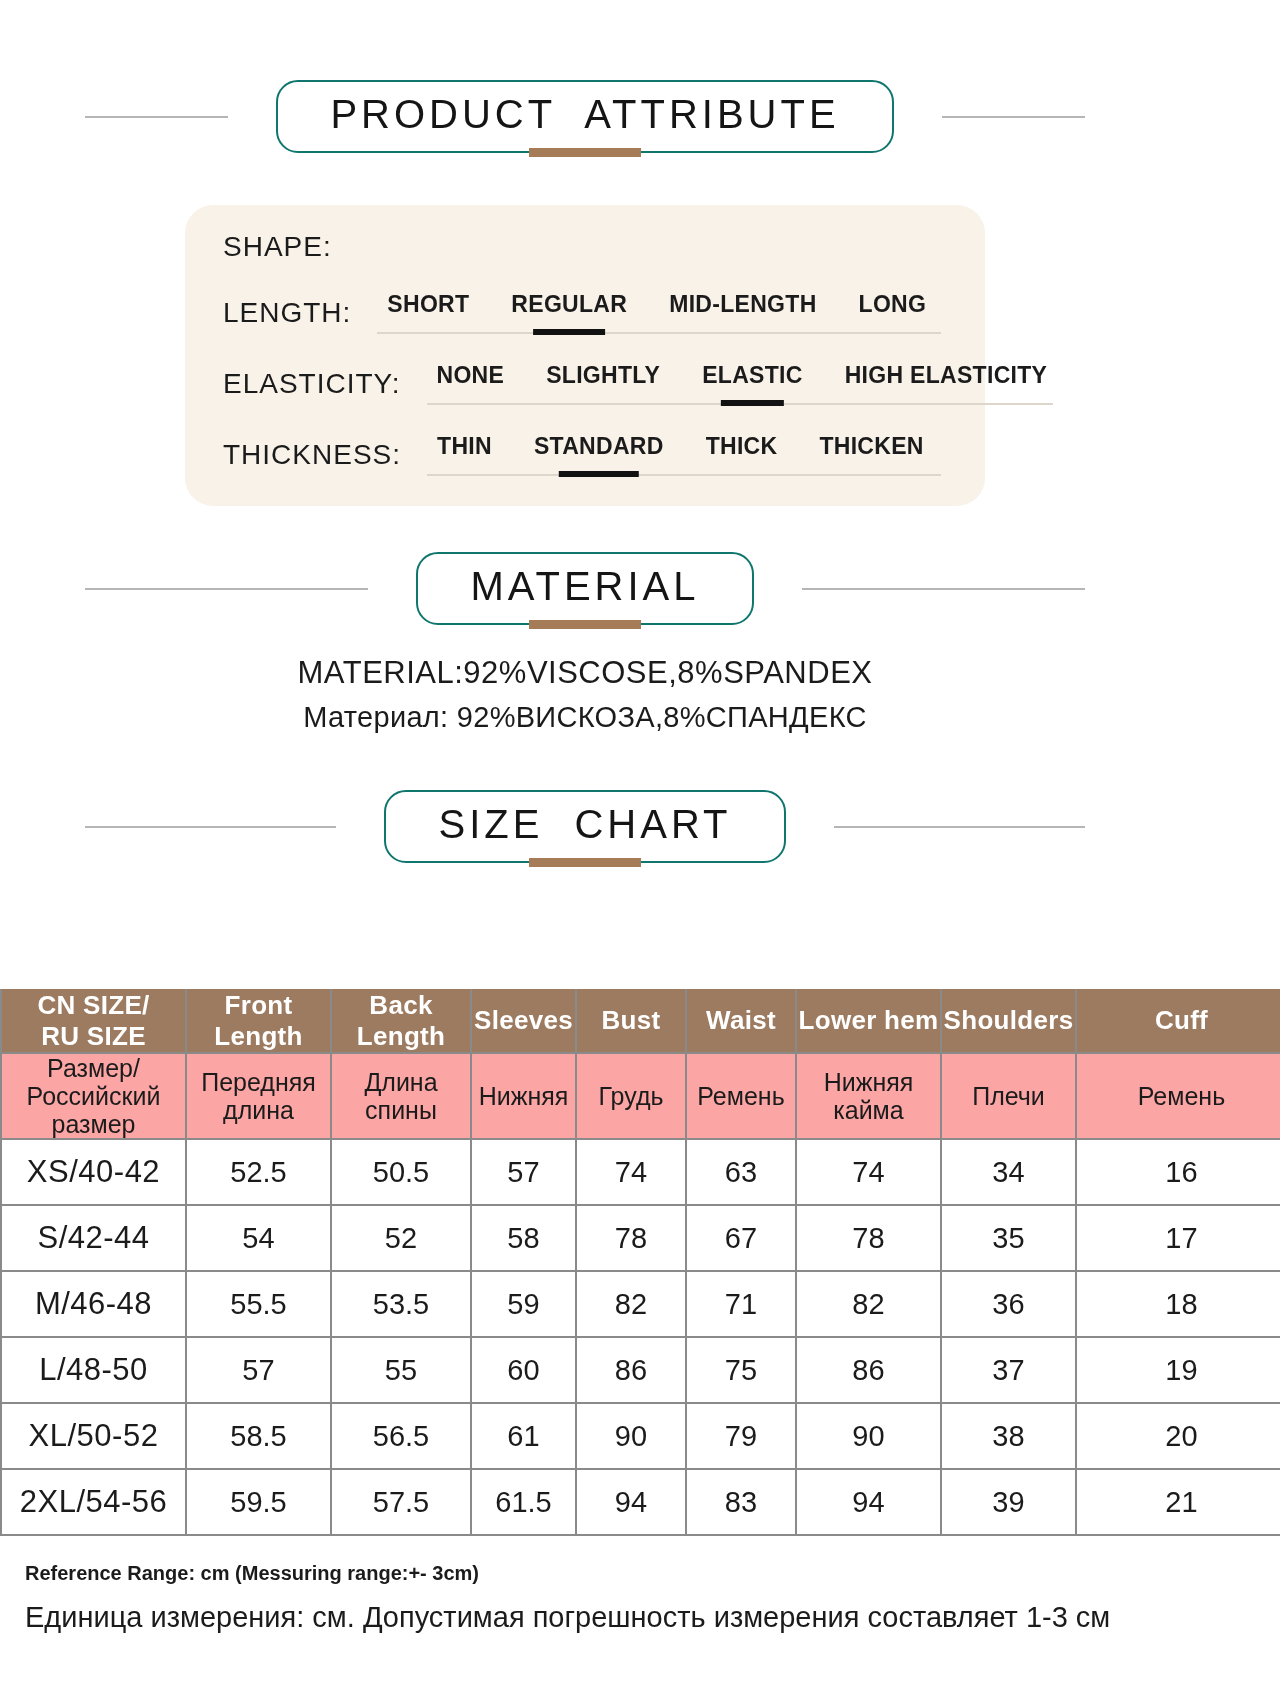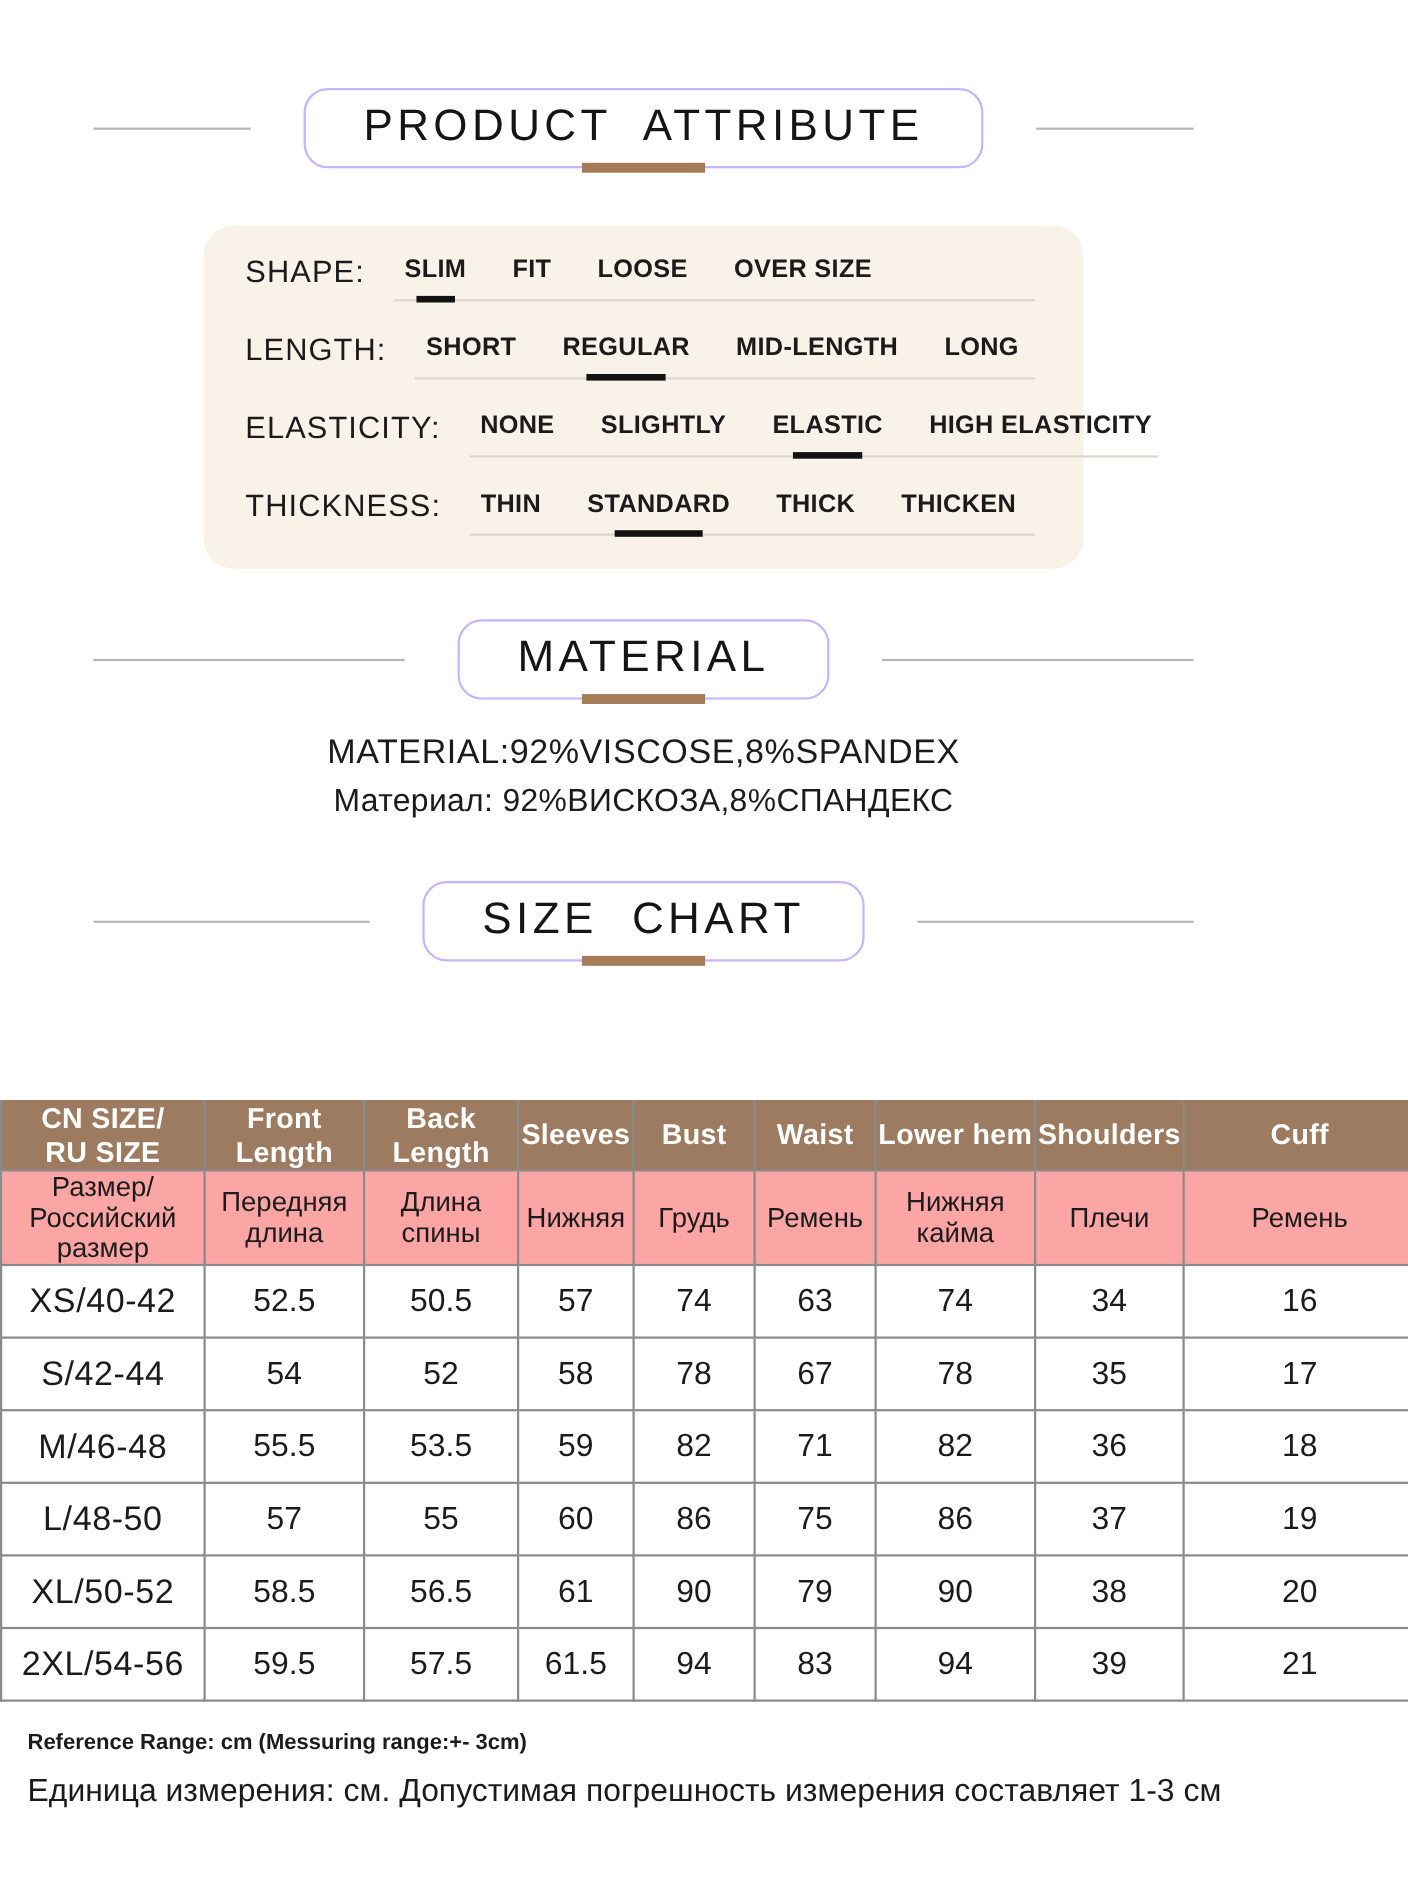--- a/index.html
+++ b/index.html
@@ -10,37 +10,37 @@
   }
 
   
   .heading-row { width:1000px; margin-left:85px; display:flex; align-items:center; }
   .heading-row.first { margin-top:80px; }
   .heading-row.material { margin-top:46px; }
   .heading-row.sizechart { margin-top:56px;justify-content:flex-end; }
   .heading-line { flex:1; height:2px; background:#b5b5b5; }
   .heading-box {
     position:relative; margin:0 48px; background:#fff;
-    border:2px solid #c4b5fd; border-radius:22px; padding:10px 52px 14px;
+    border:2px solid #0f766e; border-radius:22px; padding:10px 52px 14px;
   }
   .heading-text {
     font-size:40px; font-weight:500; letter-spacing:4px; word-spacing:16px;
     white-space:nowrap; color:#151515;
   }
   .heading-bar {
     position:absolute; left:50%; bottom:-6px; transform:translateX(-50%);
     width:112px; height:9px; background:#a57b58;
   }
 
   
   .attr-panel {
     width:800px; margin:52px 0 0 185px; background:#f8f2e9;
     border-radius:28px; padding:26px 44px 30px 38px;
   }
-  .attr-row { display:flex; align-items:flex-start; }
+  .attr-row { display:flex; align-items:center; }
   .attr-row + .attr-row { margin-top:28px; }
   .attr-label { font-size:28px; font-weight:500; letter-spacing:1px; white-space:nowrap; }
   .attr-options {
     flex:1; margin-left:26px; display:flex; gap:42px; align-items:baseline;
     padding:0 6px 14px 10px; border-bottom:2px solid #ddd6cb;
   }
   .opt { position:relative; font-size:23px; font-weight:600; letter-spacing:0.3px; white-space:nowrap; }
   .opt.sel::after {
     content:""; position:absolute; left:50%; transform:translateX(-50%);
     bottom:-17px; width:62%; height:6px; background:#121212;
@@ -79,26 +79,20 @@
     <div class="heading-text">PRODUCT ATTRIBUTE</div>
     <div class="heading-bar"></div>
   </div>
   <div class="heading-line"></div>
 </div>
 
 <div class="attr-panel">
 
   <div class="attr-row">
     <span class="attr-label">SHAPE:</span>
-    <span class="attr-options">
-      <span class="opt sel">SLIM</span>
-      <span class="opt">FIT</span>
-      <span class="opt">LOOSE</span>
-      <span class="opt">OVER SIZE</span>
-    </span>
   </div>
 
   <div class="attr-row">
     <span class="attr-label">LENGTH:</span>
     <span class="attr-options">
       <span class="opt">SHORT</span>
       <span class="opt sel">REGULAR</span>
       <span class="opt">MID-LENGTH</span>
       <span class="opt">LONG</span>
     </span>

